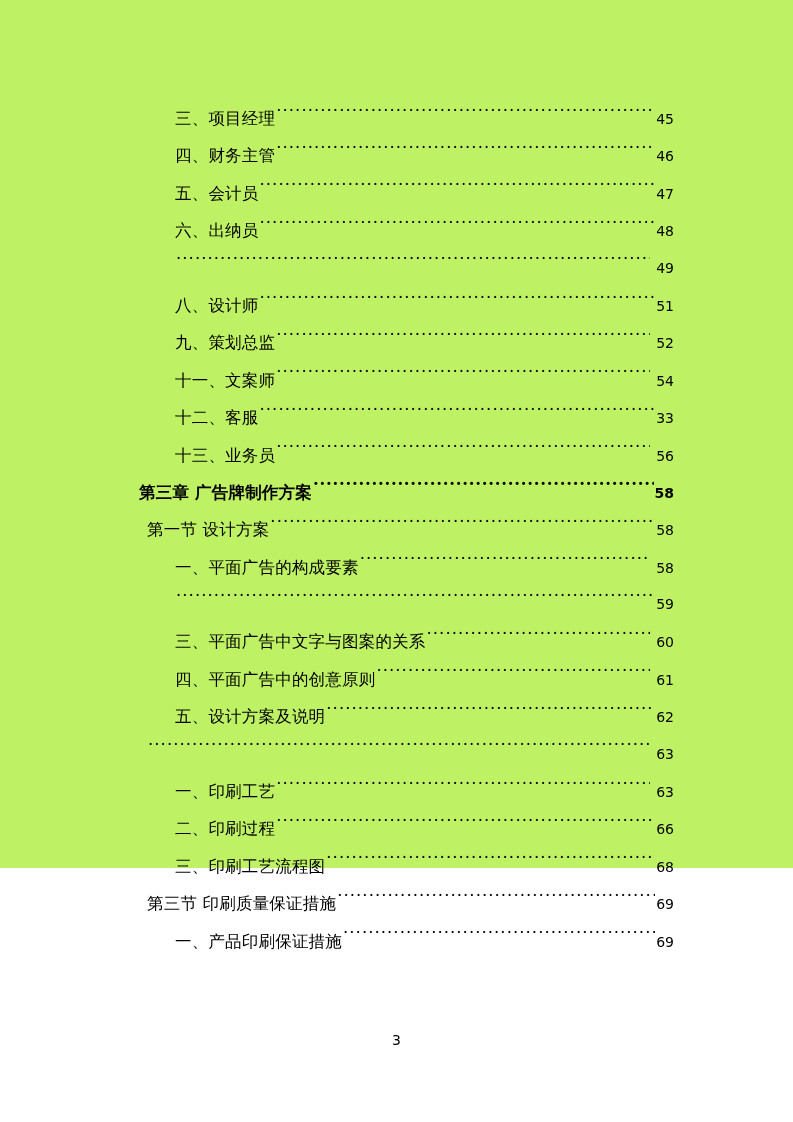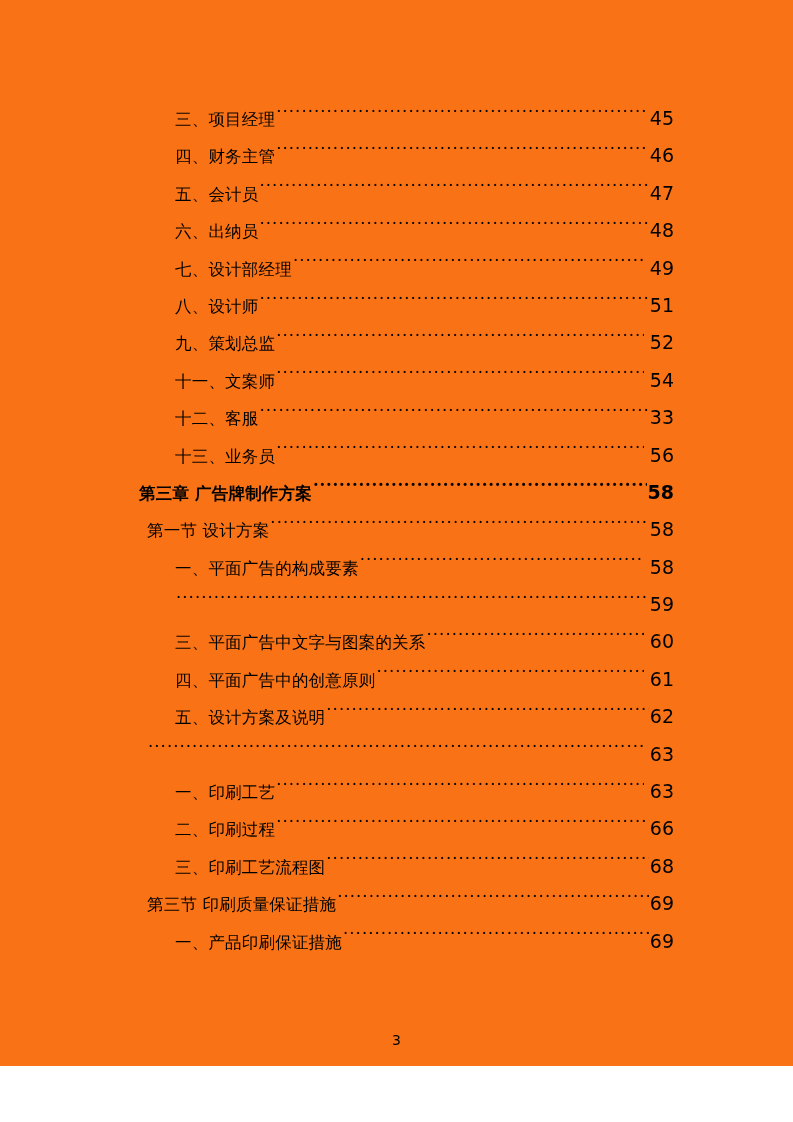--- a/index.html
+++ b/index.html
@@ -13,22 +13,22 @@
     position: relative;
     font-family: "DejaVu Serif", "Liberation Serif", serif;
     color: #000000;
     overflow: hidden;
   }
 
   .page {
     position: absolute;
     inset: 0;
     width: 793px;
-    height: 1066px;
-    background: #f97316;
+    height: 868px;
+    background: #bef264;
   }
 
   
   .toc {
     position: absolute;
     left: 118px;
     top: 100px;
     width: 556px;   
   }
 
@@ -63,21 +63,21 @@
     font-size: 16.5px;
     letter-spacing: 1.05px;
     color: #000;
     white-space: nowrap;
   }
 
   .toc-entry .pageno {
     flex: 0 0 auto;
     text-align: right;
     font-family: "DejaVu Sans", "Liberation Sans", sans-serif;
-    font-size: 19px;
+    font-size: 14px;
   }
 
   
   .lvl-chapter { padding-left: 0px; margin-left: 21px; }
   .lvl-section { padding-left: 29px; }
   .lvl-item    { padding-left: 57px; }
 
   
   .lvl-chapter .label,
   .lvl-chapter .pageno { font-weight: bold; }
@@ -116,21 +116,20 @@
         <span class="label">五、会计员</span>
         <span class="leader"></span>
         <span class="pageno">47</span>
       </div>
       <div class="toc-entry lvl-item">
         <span class="label">六、出纳员</span>
         <span class="leader"></span>
         <span class="pageno">48</span>
       </div>
       <div class="toc-entry lvl-item gap">
-        <span class="label">七、设计部经理</span>
         <span class="leader"></span>
         <span class="pageno">49</span>
       </div>
       <div class="toc-entry lvl-item">
         <span class="label">八、设计师</span>
         <span class="leader"></span>
         <span class="pageno">51</span>
       </div>
       <div class="toc-entry lvl-item gap">
         <span class="label">九、策划总监</span>

